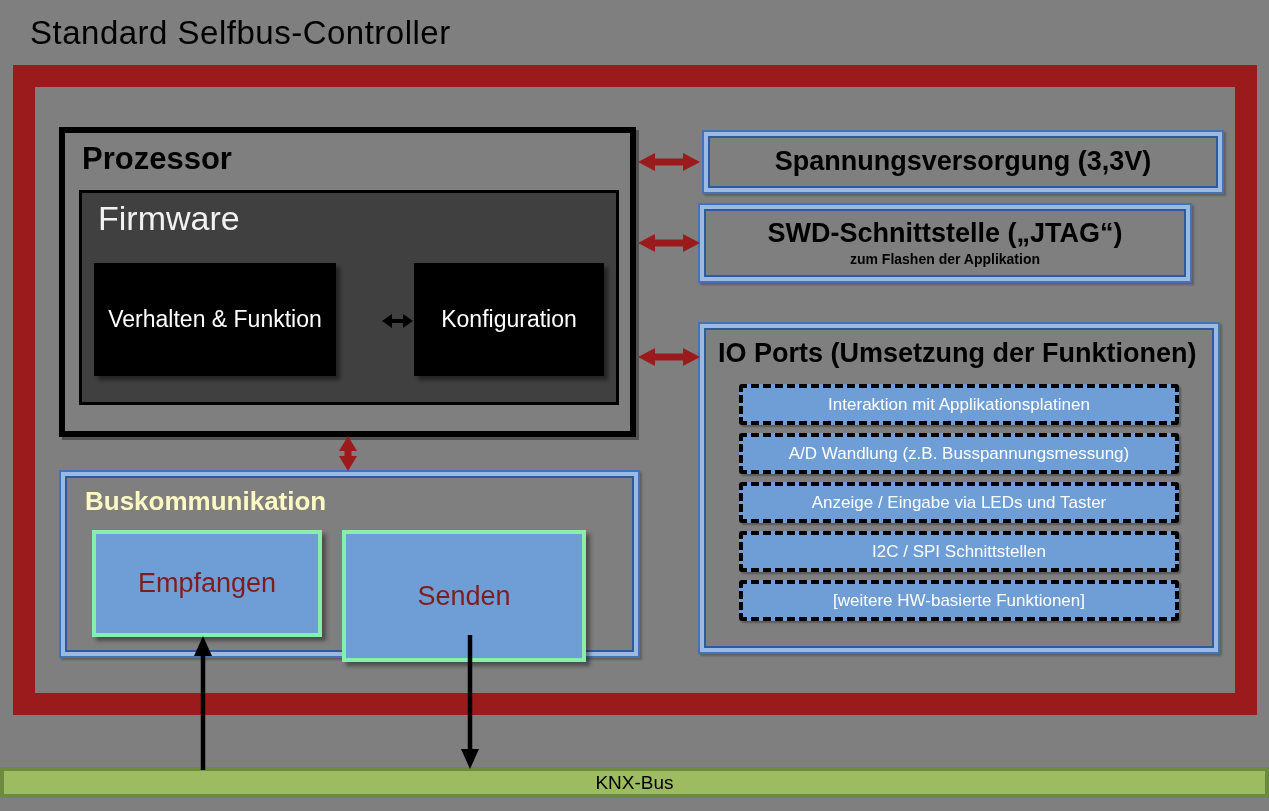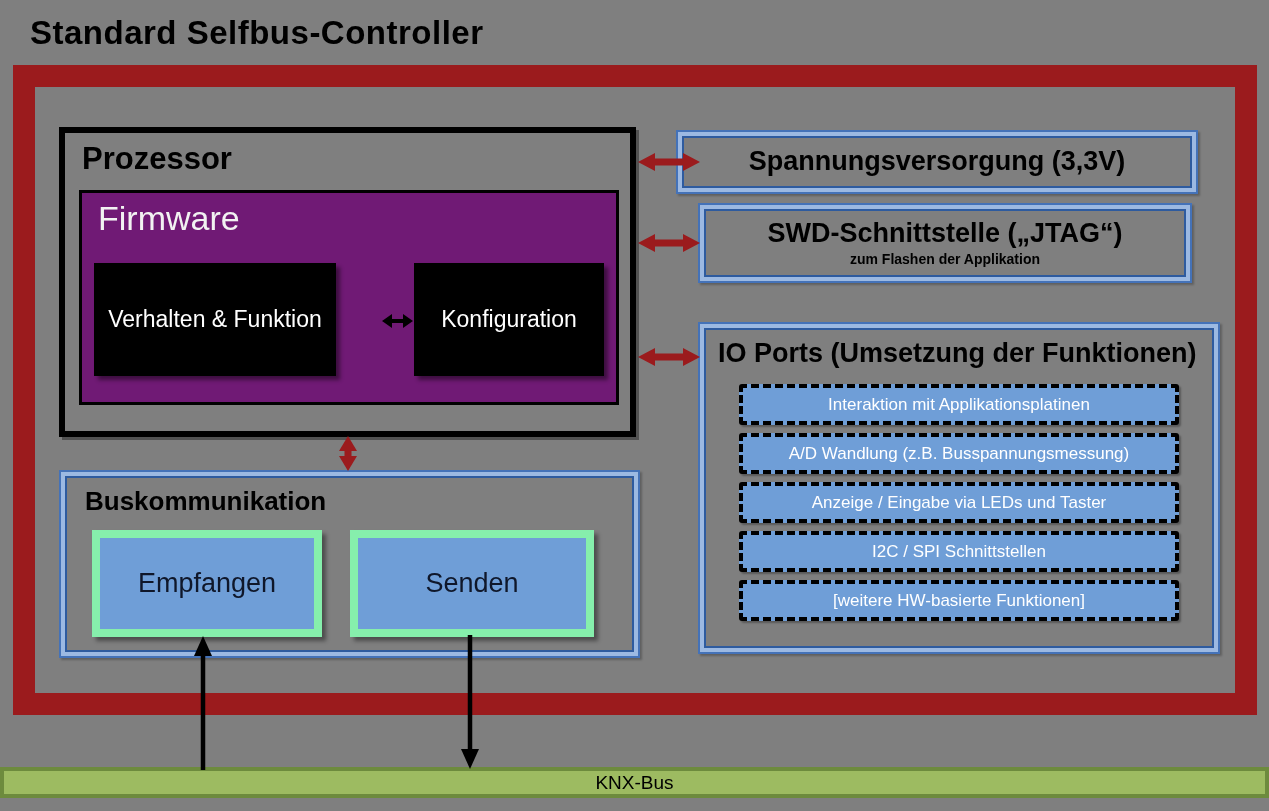--- a/index.html
+++ b/index.html
@@ -1,61 +1,61 @@
 <!DOCTYPE html>
 <html><head>
 <meta charset="utf-8">
 <style>
   html,body{margin:0;padding:0;}
   body{font-family:"Liberation Sans",sans-serif;background:#7f7f7f;}
   .canvas{position:relative;width:1269px;height:811px;background:#7f7f7f;overflow:hidden;}
 
-  .title{position:absolute;left:30px;top:14px;font-size:33px;font-weight:bold;color:#000;letter-spacing:.5px;}
+  .title{position:absolute;left:30px;top:14px;font-size:33px;font-weight:normal;color:#000;letter-spacing:.5px;}
 
   .red-frame{position:absolute;left:13px;top:65px;width:1244px;height:650px;
     border:22px solid #9b1b1d;box-sizing:border-box;}
 
   
   .processor-box{position:absolute;left:59px;top:127px;width:577px;height:310px;
     border:6px solid #000;box-sizing:border-box;background:#7f7f7f;
     box-shadow:3px 3px 0 rgba(0,0,0,0.35);}
   .processor-label{position:absolute;left:17px;top:8px;font-size:31px;font-weight:bold;color:#000;}
   .firmware-box{position:absolute;left:14px;top:57px;width:540px;height:215px;
-    border:3px solid #000;box-sizing:border-box;background:#701a75;}
+    border:3px solid #000;box-sizing:border-box;background:#404040;}
   .firmware-label{position:absolute;left:16px;top:6px;font-size:34px;color:#f2f2f2;}
   .black-box{position:absolute;background:#000;color:#fff;display:flex;align-items:center;justify-content:center;
     font-size:23px;box-shadow:4px 4px 4px rgba(0,0,0,0.45);text-align:center;}
   .behavior{left:12px;top:70px;width:242px;height:113px;}
   .config{left:332px;top:70px;width:190px;height:113px;}
 
   
   .blue-frame{position:absolute;border:2px solid #4472b8;background:#9cb9e2;padding:4px;box-sizing:border-box;
     box-shadow:2px 2px 2px rgba(0,0,0,0.25);}
   .blue-inner{border:2px solid #2e5b9f;background:#7f7f7f;box-sizing:border-box;width:100%;height:100%;position:relative;}
   .center-flex{display:flex;flex-direction:column;align-items:center;justify-content:center;}
   .box-heading{font-size:27px;font-weight:bold;color:#000;line-height:1.1;text-align:center;}
   .box-subheading{font-size:14px;font-weight:bold;color:#000;margin-top:2px;text-align:center;}
 
-  .power-box{left:676px;top:130px;width:522px;height:64px;}
+  .power-box{left:702px;top:130px;width:522px;height:64px;}
   .swd-box{left:698px;top:203px;width:494px;height:80px;}
   .io-box{left:698px;top:322px;width:522px;height:332px;}
   .io-title{margin:8px 0 12px 12px;font-size:27px;font-weight:bold;color:#000;}
   .io-rows{margin:15px auto 0 auto;width:440px;display:flex;flex-direction:column;gap:8px;}
   .io-row{height:41px;box-sizing:border-box;border:4px dashed #000;border-radius:3px;background:#6f9ed7;
     color:#fff;font-size:17px;display:flex;align-items:center;justify-content:center;text-align:center;
     box-shadow:2px 2px 2px rgba(0,0,0,0.3);}
 
   
   .busko-box{left:59px;top:470px;width:581px;height:188px;}
-  .busko-label{position:absolute;left:18px;top:8px;font-size:26px;font-weight:bold;color:#000000;}
-  .blue-solid-box{position:absolute;background:#6f9ed7;border:8px solid #86efac;box-sizing:border-box;
-    display:flex;align-items:center;justify-content:center;font-size:27px;color:#0f172a;
+  .busko-label{position:absolute;left:18px;top:8px;font-size:26px;font-weight:bold;color:#fef9c3;}
+  .blue-solid-box{position:absolute;background:#6f9ed7;border:4px solid #86efac;box-sizing:border-box;
+    display:flex;align-items:center;justify-content:center;font-size:27px;color:#7f1d1d;
     box-shadow:4px 4px 4px rgba(0,0,0,0.4);}
   .receive{left:25px;top:52px;width:230px;height:107px;}
-  .send{left:283px;top:52px;width:244px;height:107px;}
+  .send{left:275px;top:52px;width:244px;height:132px;}
 
   
   .knx-bar{position:absolute;left:0;top:767px;width:1269px;height:31px;box-sizing:border-box;
     border:4px solid #6d8b3d;background:#9dbb61;display:flex;align-items:center;justify-content:center;}
   .knx-label{font-size:19px;color:#000;}
 
   .arrow-layer{position:absolute;left:0;top:0;width:1269px;height:811px;pointer-events:none;z-index:10;}
 </style>
 </head>
 <body>

